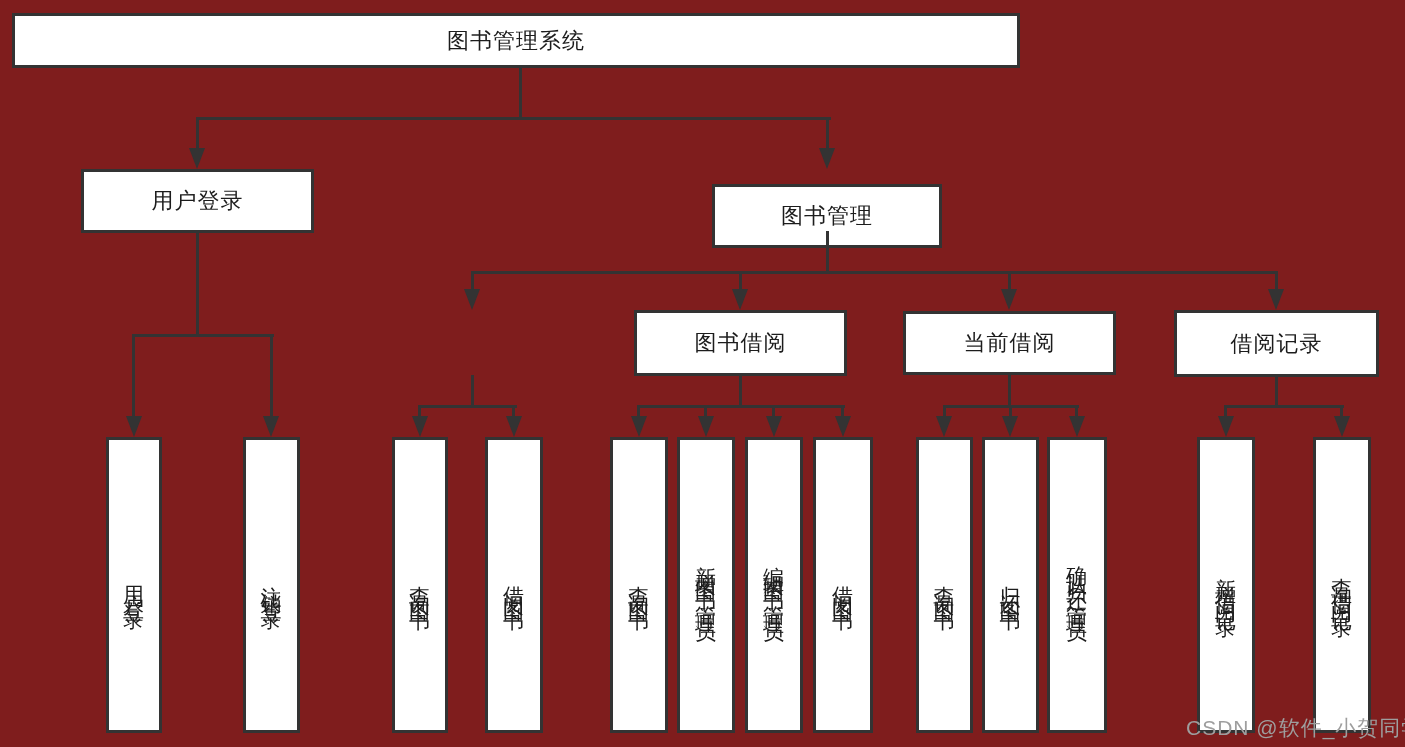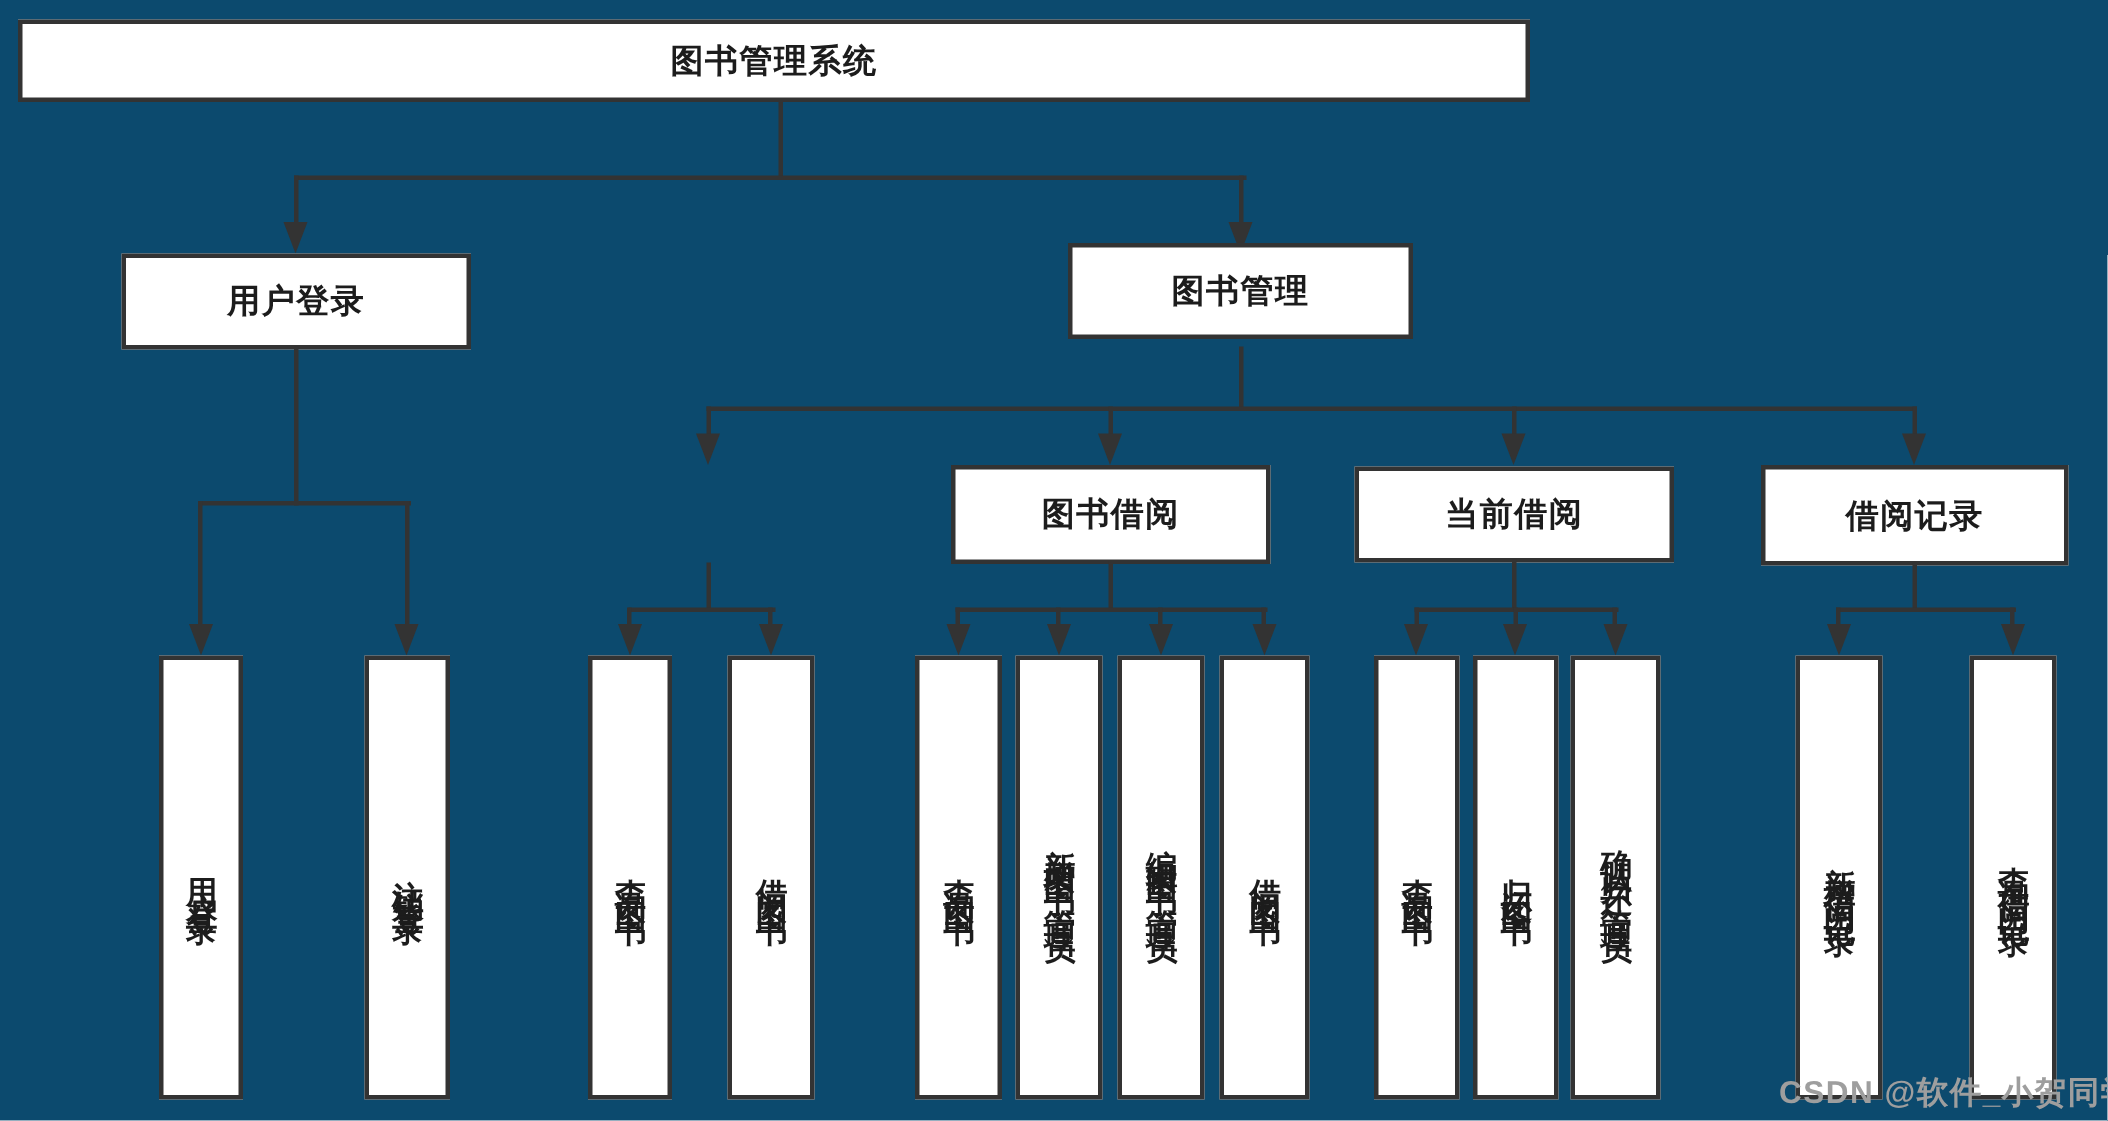--- a/index.html
+++ b/index.html
@@ -1,23 +1,22 @@
 <!DOCTYPE html>
 <html><head>
 <meta charset="utf-8">
 <style>
   html, body { margin: 0; padding: 0; background: #ffffff; }
   .canvas {
     position: relative;
     width: 1405px;
     height: 747px;
-    background: #0c4a6e;
+    background: #7f1d1d;
     font-family: "Liberation Sans", "DejaVu Sans", sans-serif;
     overflow: hidden;
-    font-weight: bold;
   }
   .box {
     position: absolute;
     box-sizing: border-box;
     border: 3px solid #333333;
     background: #ffffff;
     display: flex;
     align-items: center;
     justify-content: center;
     color: #1c1c1c;
@@ -69,21 +68,21 @@
   <div class="vline" style="left:519px; top:68px; height:52px;"></div>
   <div class="hline" style="left:196px; top:117px; width:635px;"></div>
   <div class="vline" style="left:196px; top:117px; height:32px;"></div>
   <div class="arrow-head" style="left:189px; top:148px;"></div>
   <div class="vline" style="left:826px; top:117px; height:32px;"></div>
   <div class="arrow-head" style="left:819px; top:148px;"></div>
 
   <div class="box" style="left:81px; top:169px; width:233px; height:64px;">
     <span>用户登录</span>
   </div>
-  <div class="box" style="left:712px; top:162px; width:230px; height:64px;">
+  <div class="box" style="left:712px; top:184px; width:230px; height:64px;">
     <span>图书管理</span>
   </div>
 
   <div class="vline" style="left:196px; top:231px; height:106px;"></div>
   <div class="hline" style="left:132px; top:334px; width:142px;"></div>
   <div class="vline" style="left:132px; top:334px; height:84px;"></div>
   <div class="arrow-head" style="left:126px; top:416px;"></div>
   <div class="vline" style="left:270px; top:334px; height:84px;"></div>
   <div class="arrow-head" style="left:263px; top:416px;"></div>
 

